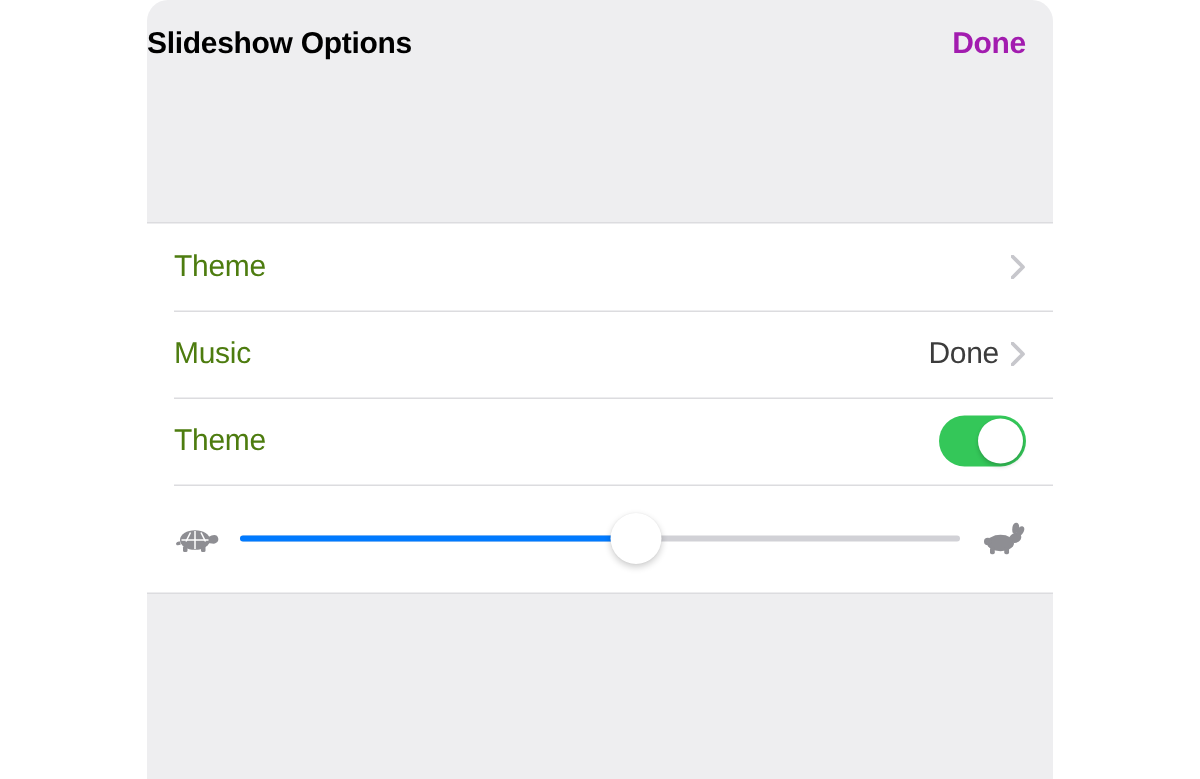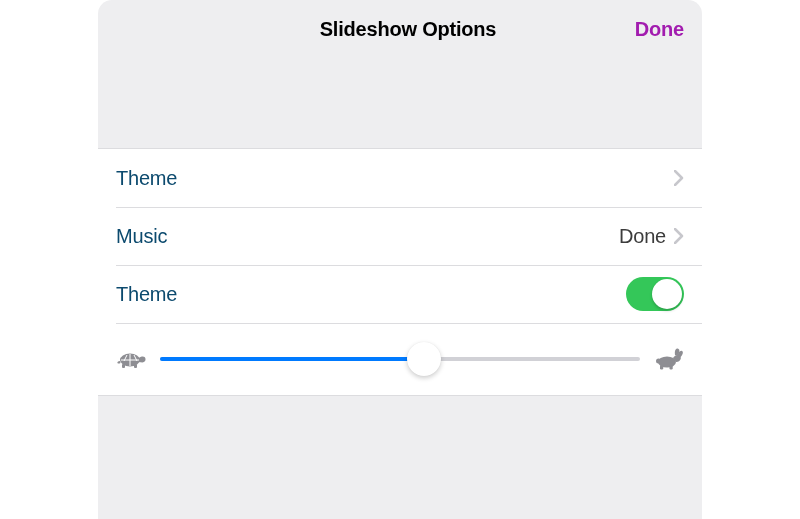--- a/index.html
+++ b/index.html
@@ -22,22 +22,21 @@
       width: 604px;
       background: #eeeef0;
       border-radius: 14px 14px 0 0;
       min-height: 520px;
     }
     .navbar {
       position: relative;
       height: 58px;
       display: flex;
       align-items: center;
-      justify-content: center;
-      padding-left: 16px;
+      justify-content: flex-start;
     }
     .navbar-title {
       font-size: 20px;
       font-weight: 700;
       color: #000;
       letter-spacing: -0.2px;
     }
     .done-btn {
       position: absolute;
       right: 18px;
@@ -68,21 +67,21 @@
       content: "";
       position: absolute;
       left: 18px;
       right: 0;
       top: 0;
       height: 1px;
       background: #dcdcdf;
     }
     .row-label {
       font-size: 20px;
-      color: #0c4a6e;
+      color: #4d7c0f;
       letter-spacing: -0.2px;
     }
     .row-spacer { flex: 1; }
     .row-value {
       font-size: 20px;
       color: #3c3c3c;
       letter-spacing: -0.2px;
       margin-right: 8px;
     }
     .chevron {

